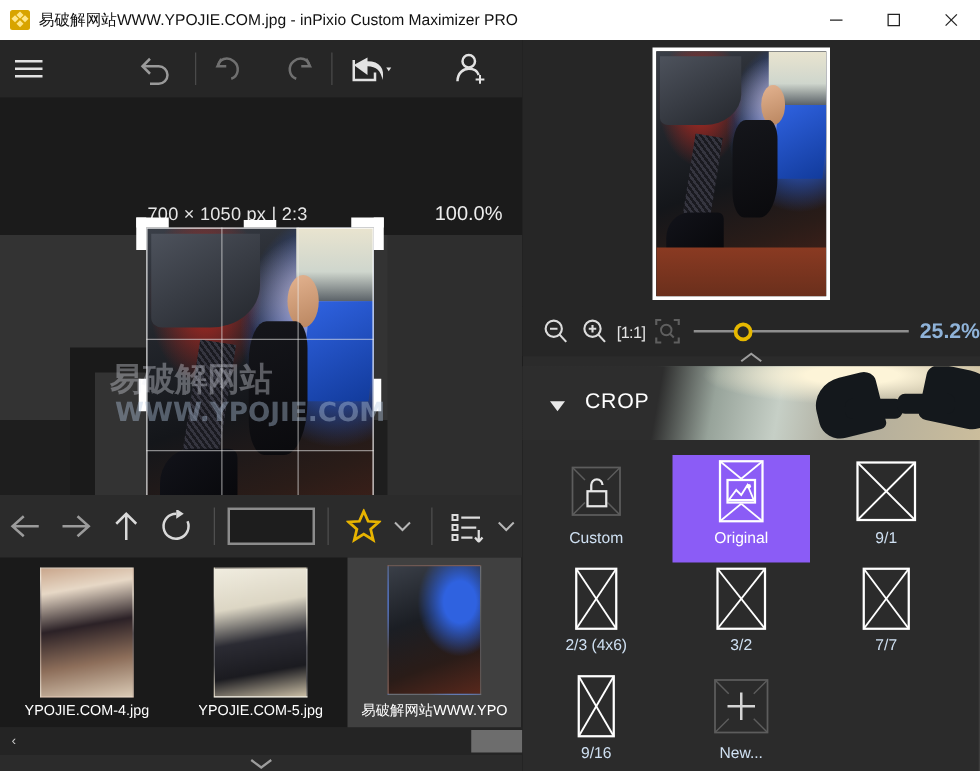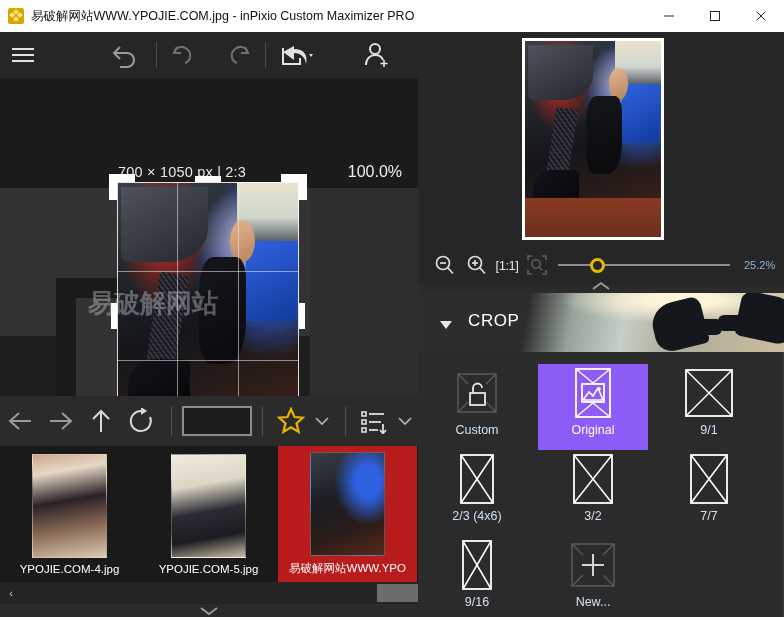--- a/index.html
+++ b/index.html
@@ -81,21 +81,21 @@
      background:#2b2b2b; display:flex; align-items:center; }
   .fb-ic{ display:flex; align-items:center; justify-content:center; height:50px; }
   .pathbox{ width:70px; height:30px; border:2px solid #8c8c8c; background:#1d1d1d; }
   .fb-sep{ width:1px; height:30px; background:#4f4f4f; }
 
   
   .thumbs{ position:absolute; left:0; top:446px; width:418px; height:136px;
      background:#1a1a1a; display:flex; }
   .th{ width:139px; height:136px; display:flex; flex-direction:column;
      align-items:center; justify-content:center; position:relative; }
-  .th.sel{ background:#b91c1c; }
+  .th.sel{ background:#404040; }
   .th-img{ width:75px; height:104px; background:#444; position:relative; overflow:hidden;
      border:1px solid rgba(255,255,255,.25); }
   .th-cap{ font-size:11.5px; color:#fff; margin-top:5px; max-width:133px; overflow:hidden;
      white-space:nowrap; font-family:"Liberation Sans","DejaVu Sans",sans-serif;}
   .th1{ background:linear-gradient(170deg,#caa78d 0%,#e7d8c6 18%,#2b2126 45%,#8d6e5a 72%,#d9c9b4 100%); }
   .th2{ background:linear-gradient(170deg,#f0ecdf 0%,#dcd6c4 30%,#2b2b33 55%,#1b1b20 78%,#c9bda4 100%); }
   .th3{ background:
         radial-gradient(ellipse at 78% 28%, #2f62e0 0 16%, transparent 42%),
         linear-gradient(160deg,#3a3f48 0%,#1b1e24 40%,#2a1c18 72%,#58281c 100%); }
 
@@ -115,21 +115,21 @@
   .prev-img{ position:absolute; left:104px; top:6px; width:142px; height:202px;
      border:3px solid #fff; overflow:hidden; }
 
   .zoomrow{ position:absolute; left:0; top:213px; width:366px; height:40px;
      display:flex; align-items:center; background:#262626;}
   .zrow-ic{ display:flex; align-items:center; justify-content:center; }
   .slider{ position:relative; height:18px; width:172px; margin-left:6px; }
   .sl-track{ position:absolute; left:0; top:8px; width:172px; height:2px; background:#8e8e8e; }
   .sl-knob{ position:absolute; left:32px; top:2px; width:15px; height:15px; border-radius:50%;
      border:3px solid #e6b800; background:#262626; }
-  .zpct{ margin-left:14px; font-size:11px; color:#8fb3d9; }
+  .zpct{ margin-left:14px; font-size:17px; color:#8fb3d9;font-weight:bold; }
   .upchev{ position:absolute; left:0; top:247px; width:366px; height:14px;
      display:flex; align-items:center; justify-content:center; }
 
   .crophdr{ position:absolute; left:0; top:261px; width:366px; height:59px; overflow:hidden;
      background:linear-gradient(105deg,#2e2e2e 0 28%, #8d9a92 40%, #cfd7cd 58%, #b4b0a0 72%, #d7c9a8 100%); }
   .crop-photo{ position:absolute; inset:0;
      background:
        radial-gradient(ellipse at 72% 12%, #fdf4d8 0 10%, transparent 32%),
        linear-gradient(100deg,#2d2d2d 0 30%, #97a39a 42%, #c6cfc6 56%, #aeab9c 70%, #cbbd9c 100%); }
   .hand-sh{ position:absolute; background:#14181c; }
@@ -261,20 +261,21 @@
       <div class="hand" style="left:164px;top:-8px;width:26px;height:8px"></div>
       <div class="hand" style="left:182px;top:-8px;width:8px;height:26px"></div>
 
       <div class="hand" style="left:78px;top:-6px;width:26px;height:6px"></div>
 
       <div class="hand" style="left:-6px;top:121px;width:6px;height:26px"></div>
       <div class="hand" style="left:182px;top:121px;width:6px;height:26px"></div>
     </div>
 
     <div class="wm wm1">易破解网站</div>
+    <div class="wm wm2">WWW.YPOJIE.COM</div>
   </div>
 
   <div class="filebar">
     <div class="fb-ic" style="width:46px">
       <svg width="26" height="22" viewBox="0 0 26 22">
           <path d="M12 3 L3 11 L12 19 M3 11 H24" fill="none" stroke="#9b9b9b" stroke-width="2"></path>
         </svg>
     </div>
     <div class="fb-ic" style="width:46px">
       <svg width="26" height="22" viewBox="0 0 26 22">

